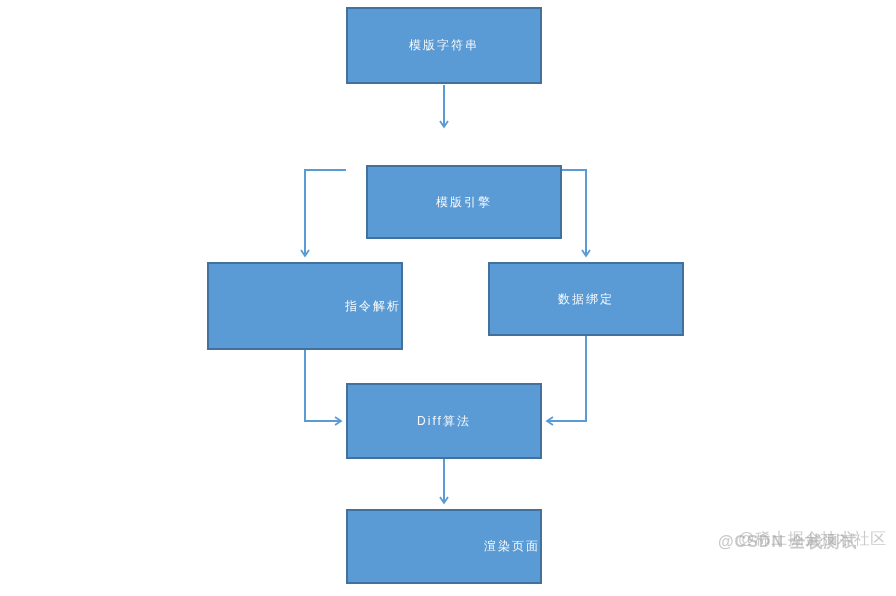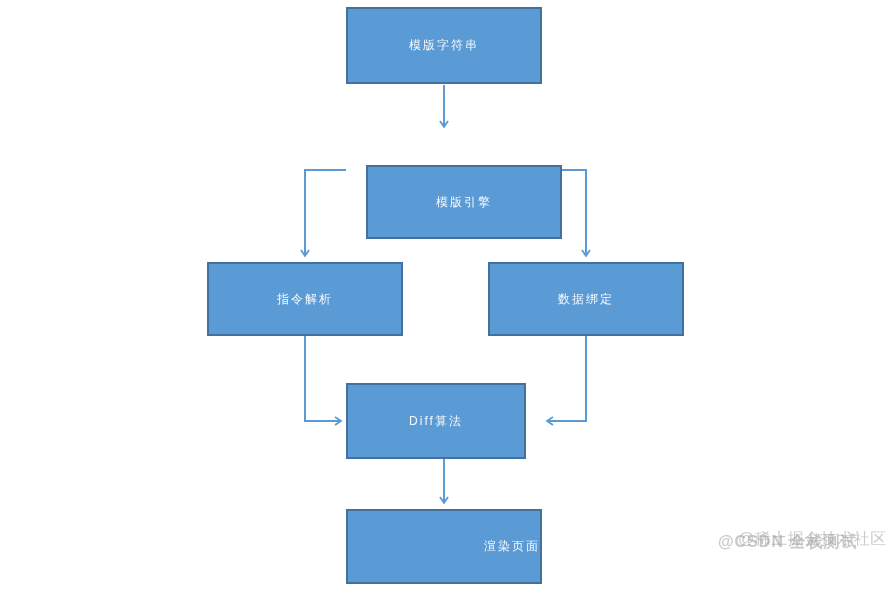--- a/index.html
+++ b/index.html
@@ -31,23 +31,23 @@
     display: flex;
     align-items: center;
     justify-content: center;
     color: #F4F8FC;
     font-size: 12px;
     letter-spacing: 2px;
     text-align: center;
   }
   .node-template-string { left: 346px; top: 7px;   width: 196px; height: 77px; }
   .node-template-engine { left: 366px; top: 133px; width: 196px; height: 74px; margin-top: 32px; }
-  .node-directive-parse { left: 207px; top: 262px; width: 196px; height: 74px; }
+  .node-directive-parse { left: 207px; top: 262px; width: 196px; height: 88px; justify-content: flex-end; }
   .node-data-binding    { left: 488px; top: 262px; width: 196px; height: 74px; }
-  .node-diff-algorithm  { left: 346px; top: 383px; width: 180px; height: 76px; }
+  .node-diff-algorithm  { left: 346px; top: 383px; width: 196px; height: 76px; }
   .node-render-page     { left: 346px; top: 509px; width: 196px; height: 75px; justify-content: flex-end; }
 
   .watermark {
     position: absolute;
     left: 718px;
     top: 528px;
     width: 176px;
     height: 30px;
     pointer-events: none;
   }

